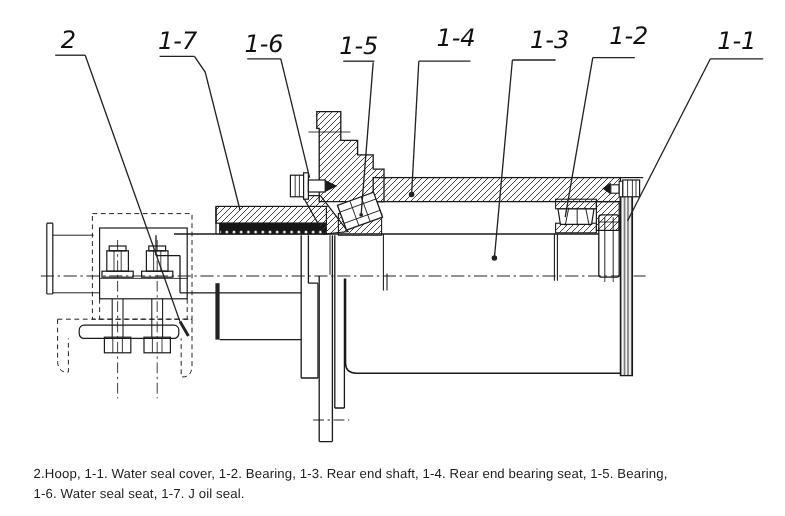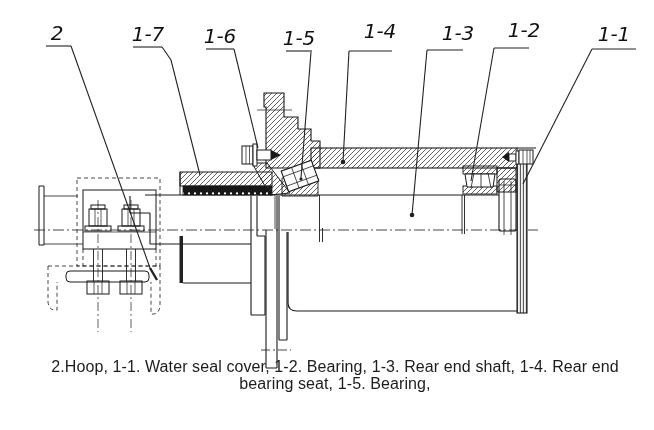--- a/index.html
+++ b/index.html
@@ -9,24 +9,23 @@
   }
   #stage{position:absolute;left:0;top:0;width:654px;height:374px;}
   svg{display:block;}
   .callout-text{
     font-family:"DejaVu Sans", sans-serif;
     font-style:italic;
     font-size:20px;
     fill:#111;
   }
   #caption{
-    position:absolute;left:28px;top:359px;width:614px;
-    font-size:16px;line-height:16.5px;color:#1c1c1c;
+    position:absolute;left:28px;top:387px;width:614px;
+    font-size:11px;line-height:16.5px;color:#1c1c1c;
     letter-spacing:0.1px;
-    text-align:center;
   }
 </style>
 </head>
 <body>
 
 <div id="stage">
 <svg width="654" height="374" viewBox="0 0 654 374">
   <defs>
     <pattern id="hatch" width="5" height="5" patternUnits="userSpaceOnUse">
       <path d="M0,5 L5,0" stroke="#3a3a3a" stroke-width="0.8"></path>
@@ -204,13 +203,14 @@
     <text x="380" y="38" class="callout-text">1-4</text>
     <text x="458" y="40" class="callout-text">1-3</text>
     <text x="524" y="37" class="callout-text">1-2</text>
     <text x="614" y="41" class="callout-text">1-1</text>
   </g>
 </svg>
 </div>
 
 <div id="caption">
   <div>2.Hoop, 1-1. Water seal cover, 1-2. Bearing, 1-3. Rear end shaft, 1-4. Rear end bearing seat, 1-5. Bearing,</div>
+  <div>1-6. Water seal seat, 1-7. J oil seal.</div>
 </div>
 
 </body></html>

